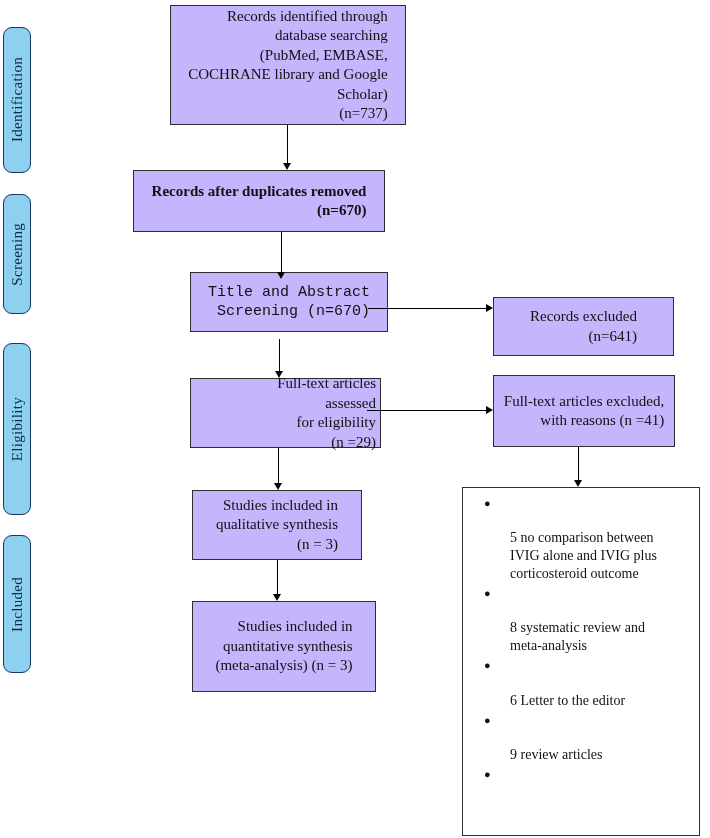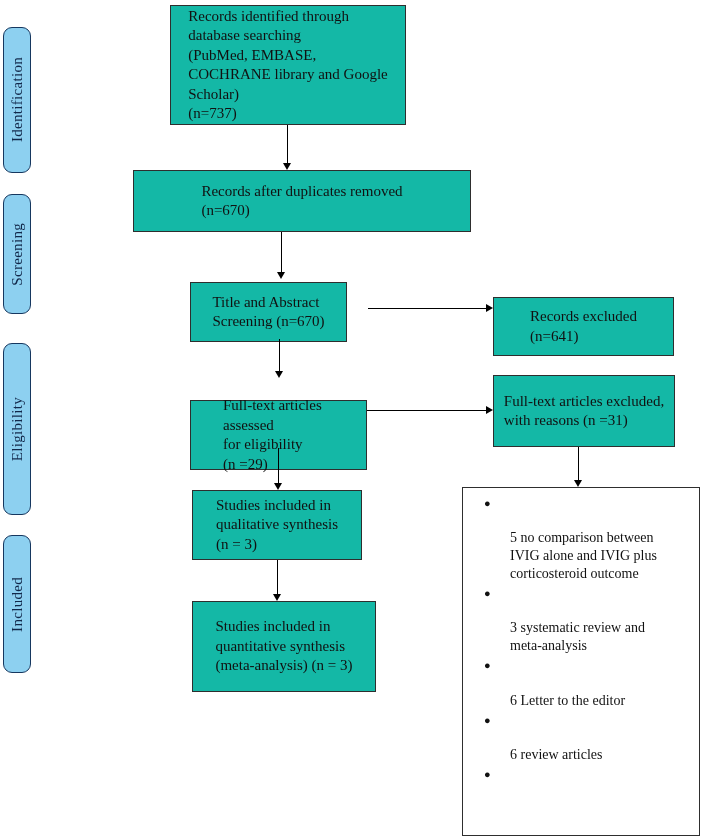--- a/index.html
+++ b/index.html
@@ -30,25 +30,25 @@
     transform: rotate(180deg);
     font-size: 15px;
     color: #12284a;
     letter-spacing: 0.3px;
     white-space: nowrap;
   }
   
   .fbox {
     position: absolute;
     border: 1.5px solid #2e2e2e;
-    background: #14b8a6;
+    background: #c4b5fd;
     display: flex;
     align-items: center;
     justify-content: center;
-    text-align: left;
+    text-align: right;
     font-size: 15px;
     line-height: 1.3;
     white-space: pre-line;
     padding: 2px 4px;
     box-sizing: border-box;
   }
   
   .varrow { position: absolute; width: 0; border-left: 1.4px solid #000; }
   .varrow::after {
     content: ""; position: absolute; left: -5.3px; bottom: -7px;
@@ -99,63 +99,63 @@
     <span>Included</span>
   </div>
 
   <div class="fbox" style="left:170px;top:5px;width:236px;height:120px;">Records identified through
 database searching
 (PubMed, EMBASE,
 COCHRANE library and Google
 Scholar)
 (n=737)</div>
 
-  <div class="fbox" style="left:133px;top:170px;width:338px;height:62px;">Records after duplicates removed
+  <div class="fbox" style="left:133px;top:170px;width:252px;height:62px;font-weight:bold;">Records after duplicates removed
 (n=670)</div>
 
-  <div class="fbox" style="left:190px;top:282px;width:157px;height:60px;">Title and Abstract
+  <div class="fbox" style="left:190px;top:272px;width:198px;height:60px;font-family:Liberation Mono, monospace;">Title and Abstract
 Screening (n=670)</div>
 
   <div class="fbox" style="left:493px;top:297px;width:181px;height:59px;">Records excluded
 (n=641)</div>
 
-  <div class="fbox" style="left:190px;top:400px;width:177px;height:70px;padding-left:32px;">Full-text articles assessed
+  <div class="fbox" style="left:190px;top:378px;width:191px;height:70px;padding-left:32px;">Full-text articles assessed
 for eligibility
 (n =29)</div>
 
   <div class="fbox" style="left:493px;top:375px;width:182px;height:72px;">Full-text articles excluded,
-with reasons (n =31)</div>
+with reasons (n =41)</div>
 
   <div class="fbox" style="left:192px;top:490px;width:170px;height:70px;">Studies included in
 qualitative synthesis
 (n = 3)</div>
 
   <div class="fbox" style="left:192px;top:601px;width:184px;height:91px;">Studies included in
 quantitative synthesis
 (meta-analysis) (n = 3)</div>
 
   <div class="reasons">
     <div class="reason-item">
       <span class="marker">●</span>
       <span>5 no comparison between
 IVIG alone and IVIG plus
 corticosteroid outcome</span>
     </div>
     <div class="reason-item">
       <span class="marker">●</span>
-      <span>3 systematic review and
+      <span>8 systematic review and
 meta-analysis</span>
     </div>
     <div class="reason-item">
       <span class="marker">●</span>
       <span>6 Letter to the editor</span>
     </div>
     <div class="reason-item">
       <span class="marker">●</span>
-      <span>6 review articles</span>
+      <span>9 review articles</span>
     </div>
     <div class="reason-item">
       <span class="marker">●</span>
       
     </div>
 
   </div>
 
   <div class="varrow" style="left:287px;top:125px;height:38px;"></div>
   <div class="varrow" style="left:281px;top:232px;height:40px;"></div>

